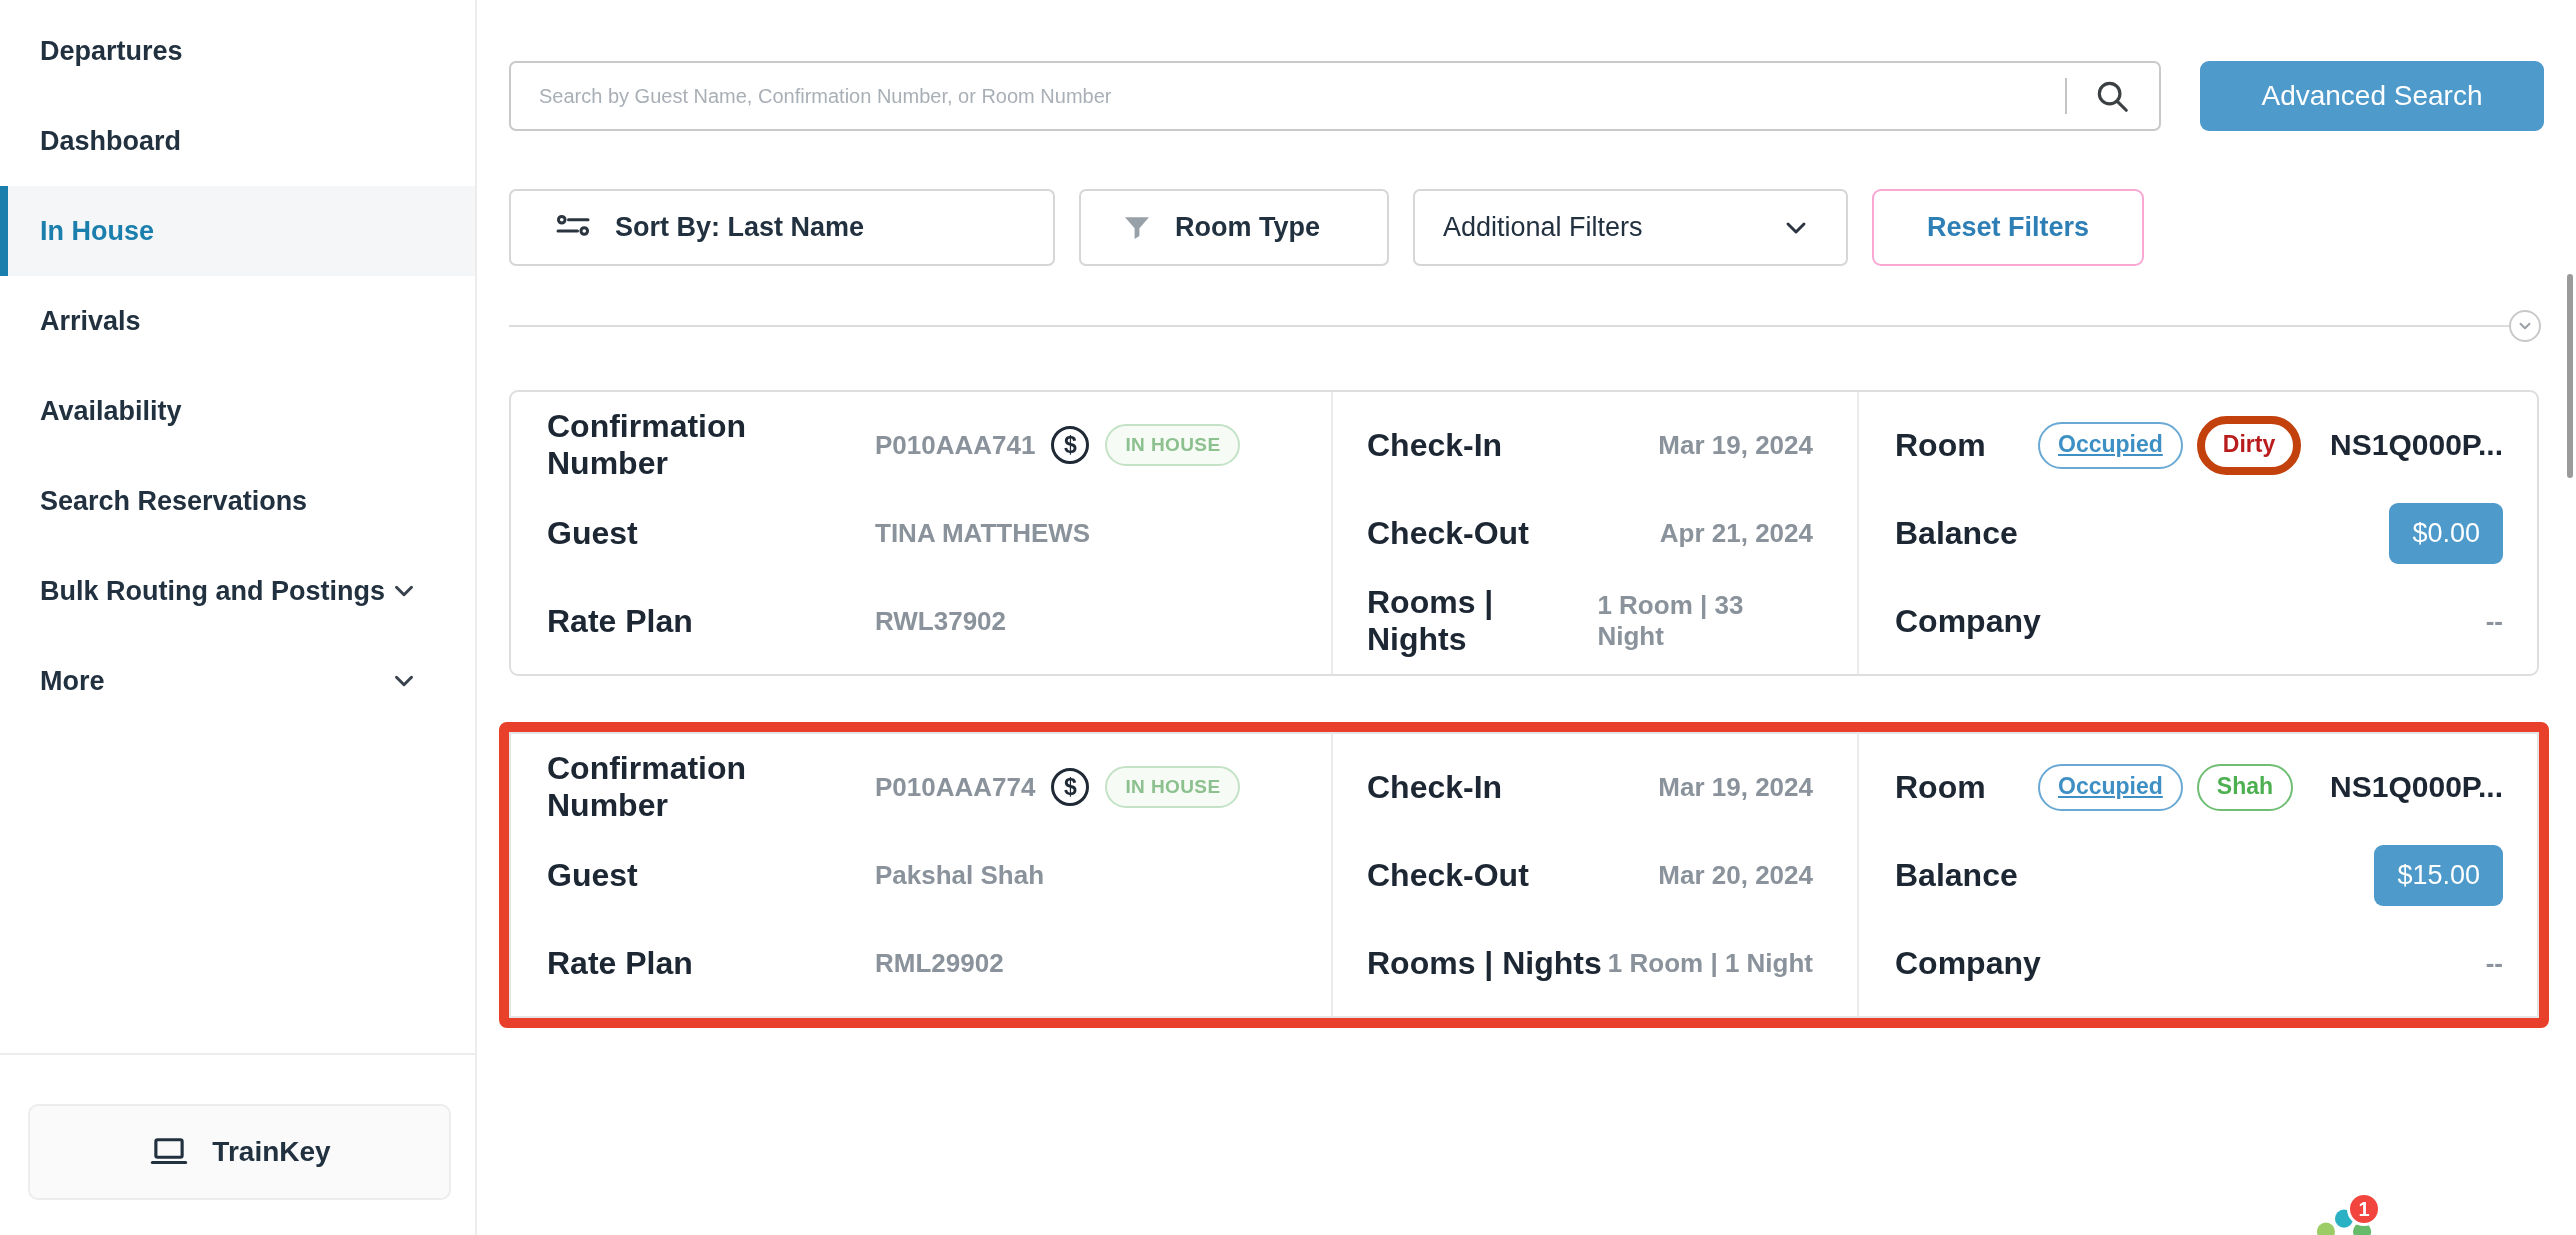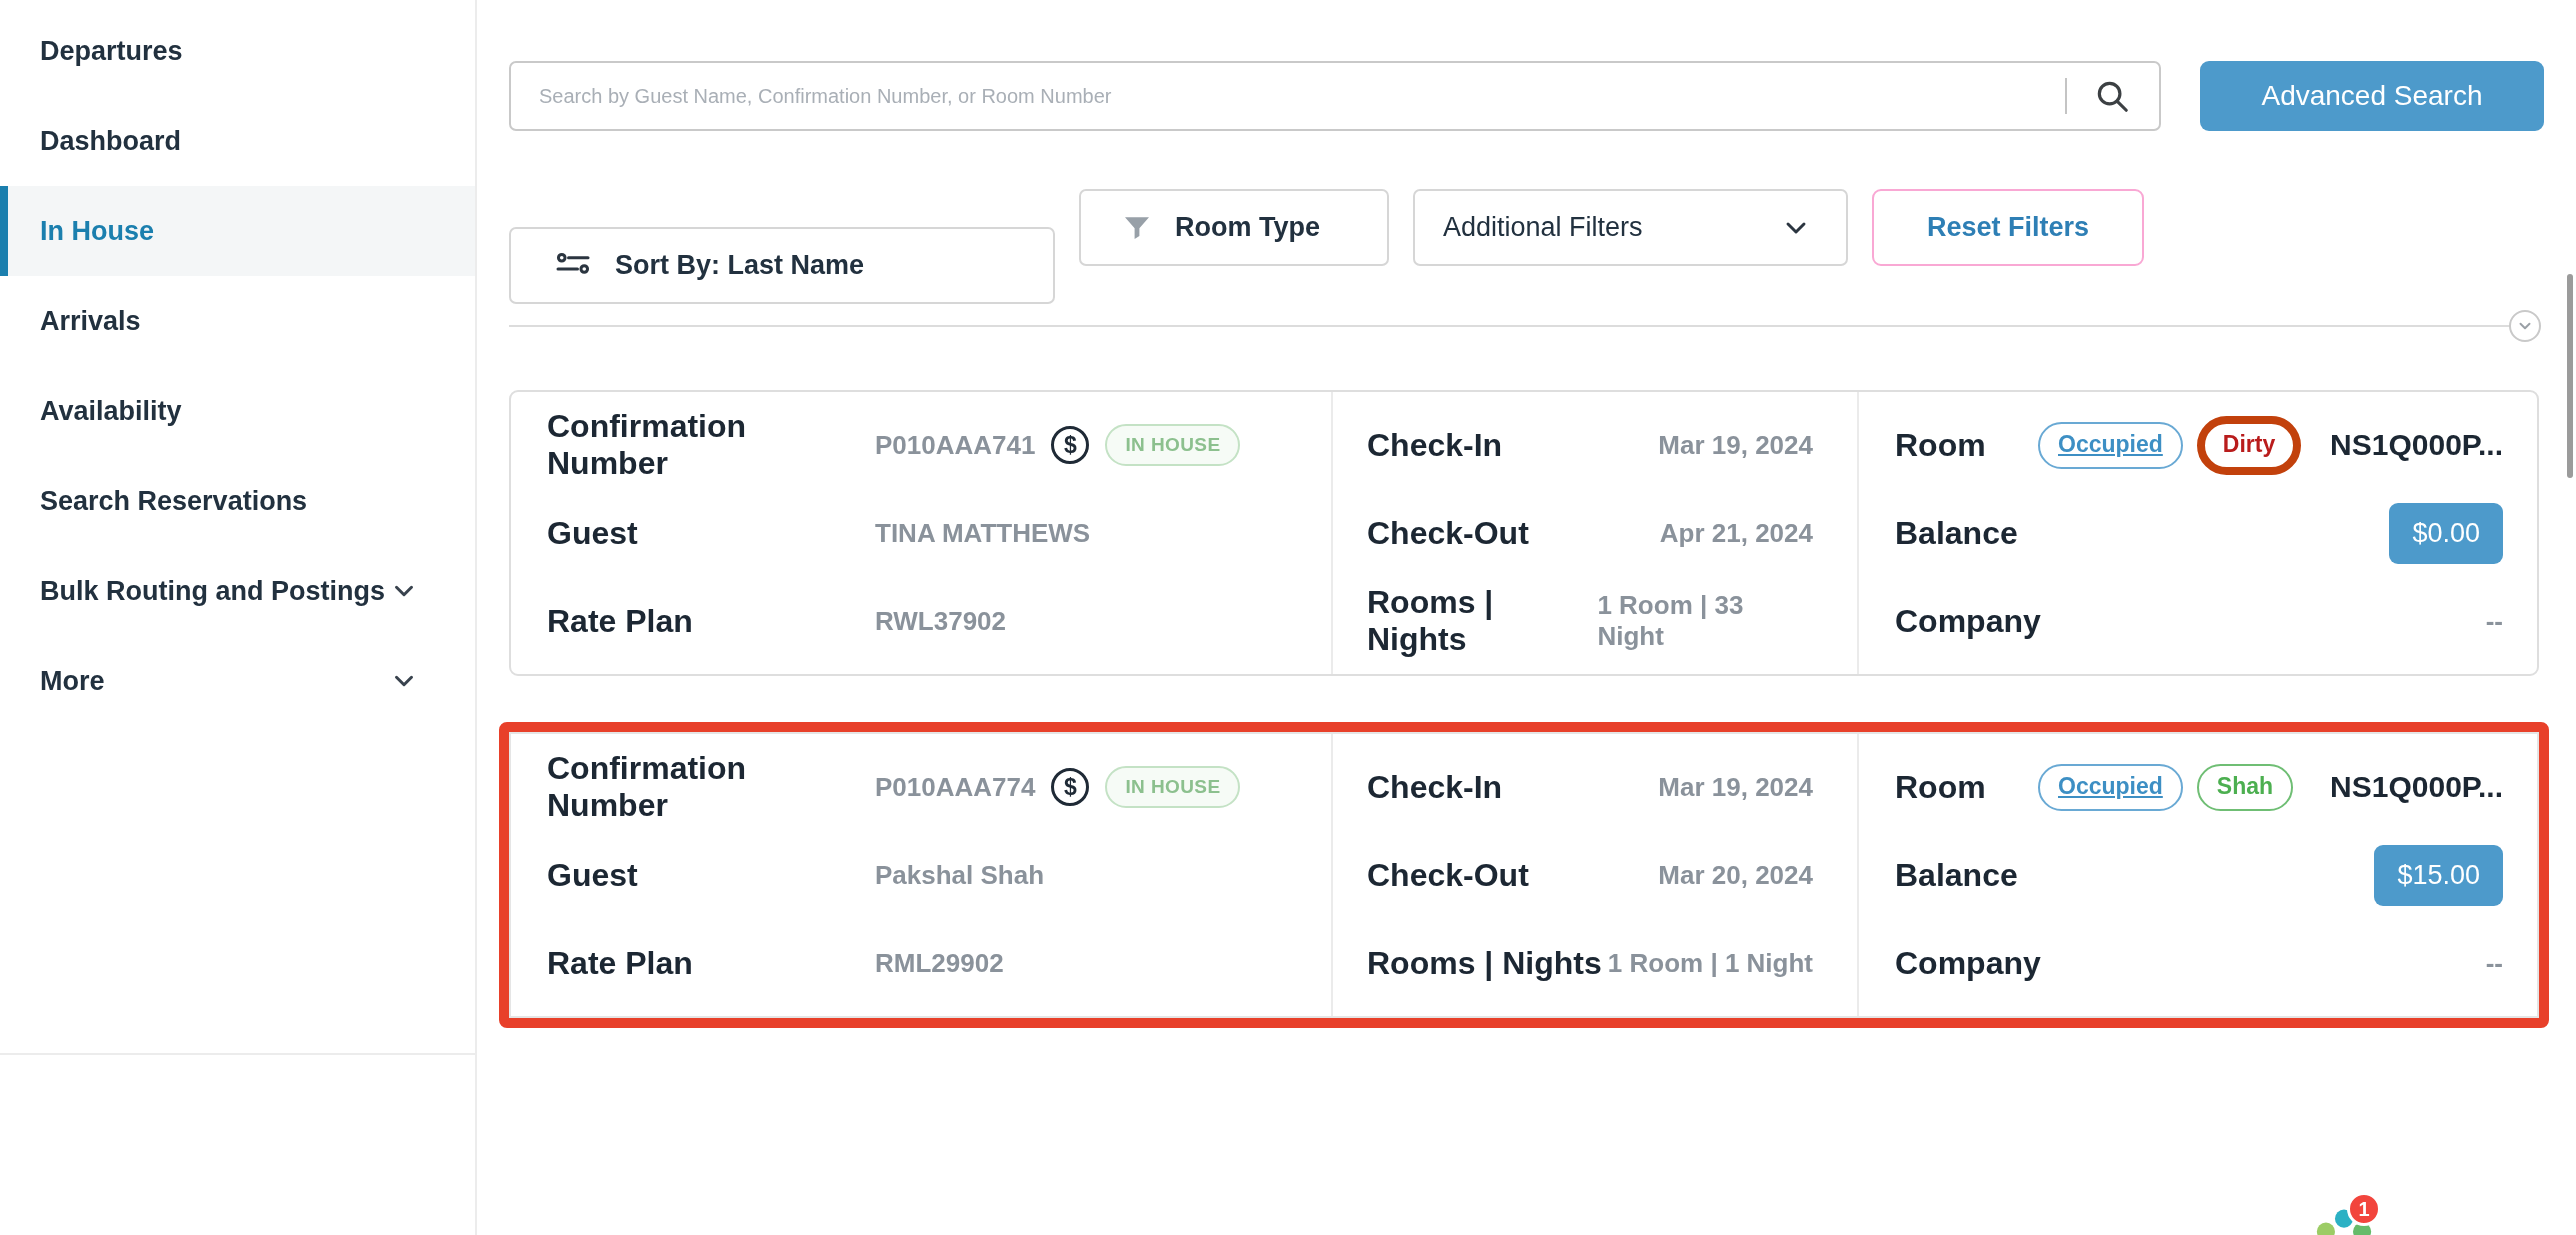--- a/index.html
+++ b/index.html
@@ -60,21 +60,21 @@
     font-family:"Liberation Sans", sans-serif;
   }
 
   
   .filter-btn {
     position:absolute; top:189px; height:77px;
     background:#fff; border:2px solid #D6D6D6; border-radius:7px;
     display:flex; align-items:center; cursor:pointer;
     font-size:27px; color:#22313F; font-family:"Liberation Sans", sans-serif;
   }
-  .sort-btn { left:509px; width:546px; padding-left:44px; gap:24px; font-weight:600;margin-top:38px; }
+  .sort-btn { left:509px; width:546px; padding-left:44px; gap:24px; font-weight:600; }
   .sort-icon { width:36px; height:36px; color:#2B3540; flex-shrink:0; }
   .roomtype-btn { left:1079px; width:310px; padding-left:40px; gap:22px; font-weight:600; }
   .funnel-icon { width:32px; height:32px; color:#98A0A8; flex-shrink:0; }
   .addfilters-btn { left:1413px; width:435px; padding:0 34px 0 28px; justify-content:space-between; font-weight:500; }
   .addfilters-chevron { width:32px; height:32px; color:#2B3540; flex-shrink:0; }
   .reset-btn {
     left:1872px; width:272px; justify-content:center;
     border:2px solid #f9a8d4; border-radius:9px;
     color:#2E7FB5; font-weight:600;
   }
@@ -183,20 +183,27 @@
       </svg>
   </div>
   <div class="nav-item">
     <span>More</span>
     <svg class="nav-chevron" viewBox="0 0 24 24" fill="none" stroke="currentColor" stroke-width="2.4" stroke-linecap="round" stroke-linejoin="round">
         <path d="M6 9l6 6 6-6"></path>
       </svg>
   </div>
 
   <div class="sidebar-divider"></div>
+  <div class="trainkey-btn">
+    <svg class="laptop-icon" viewBox="0 0 24 24" fill="none" stroke="currentColor" stroke-width="1.8" stroke-linecap="round" stroke-linejoin="round">
+        <rect x="4.5" y="5" width="15" height="10" rx="1"></rect>
+        <path d="M2.5 18h19"></path>
+      </svg>
+    <span>TrainKey</span>
+  </div>
 </nav>
 
 <div class="search-wrap">
   <input class="search-input" type="text" placeholder="Search by Guest Name, Confirmation Number, or Room Number" style="">
   <div class="search-sep"></div>
   <svg class="search-icon" viewBox="0 0 24 24" fill="none" stroke="currentColor" stroke-width="2" stroke-linecap="round">
       <circle cx="10.5" cy="10.5" r="6.5"></circle>
       <path d="M15.5 15.5L21 21"></path>
     </svg>
 </div>

